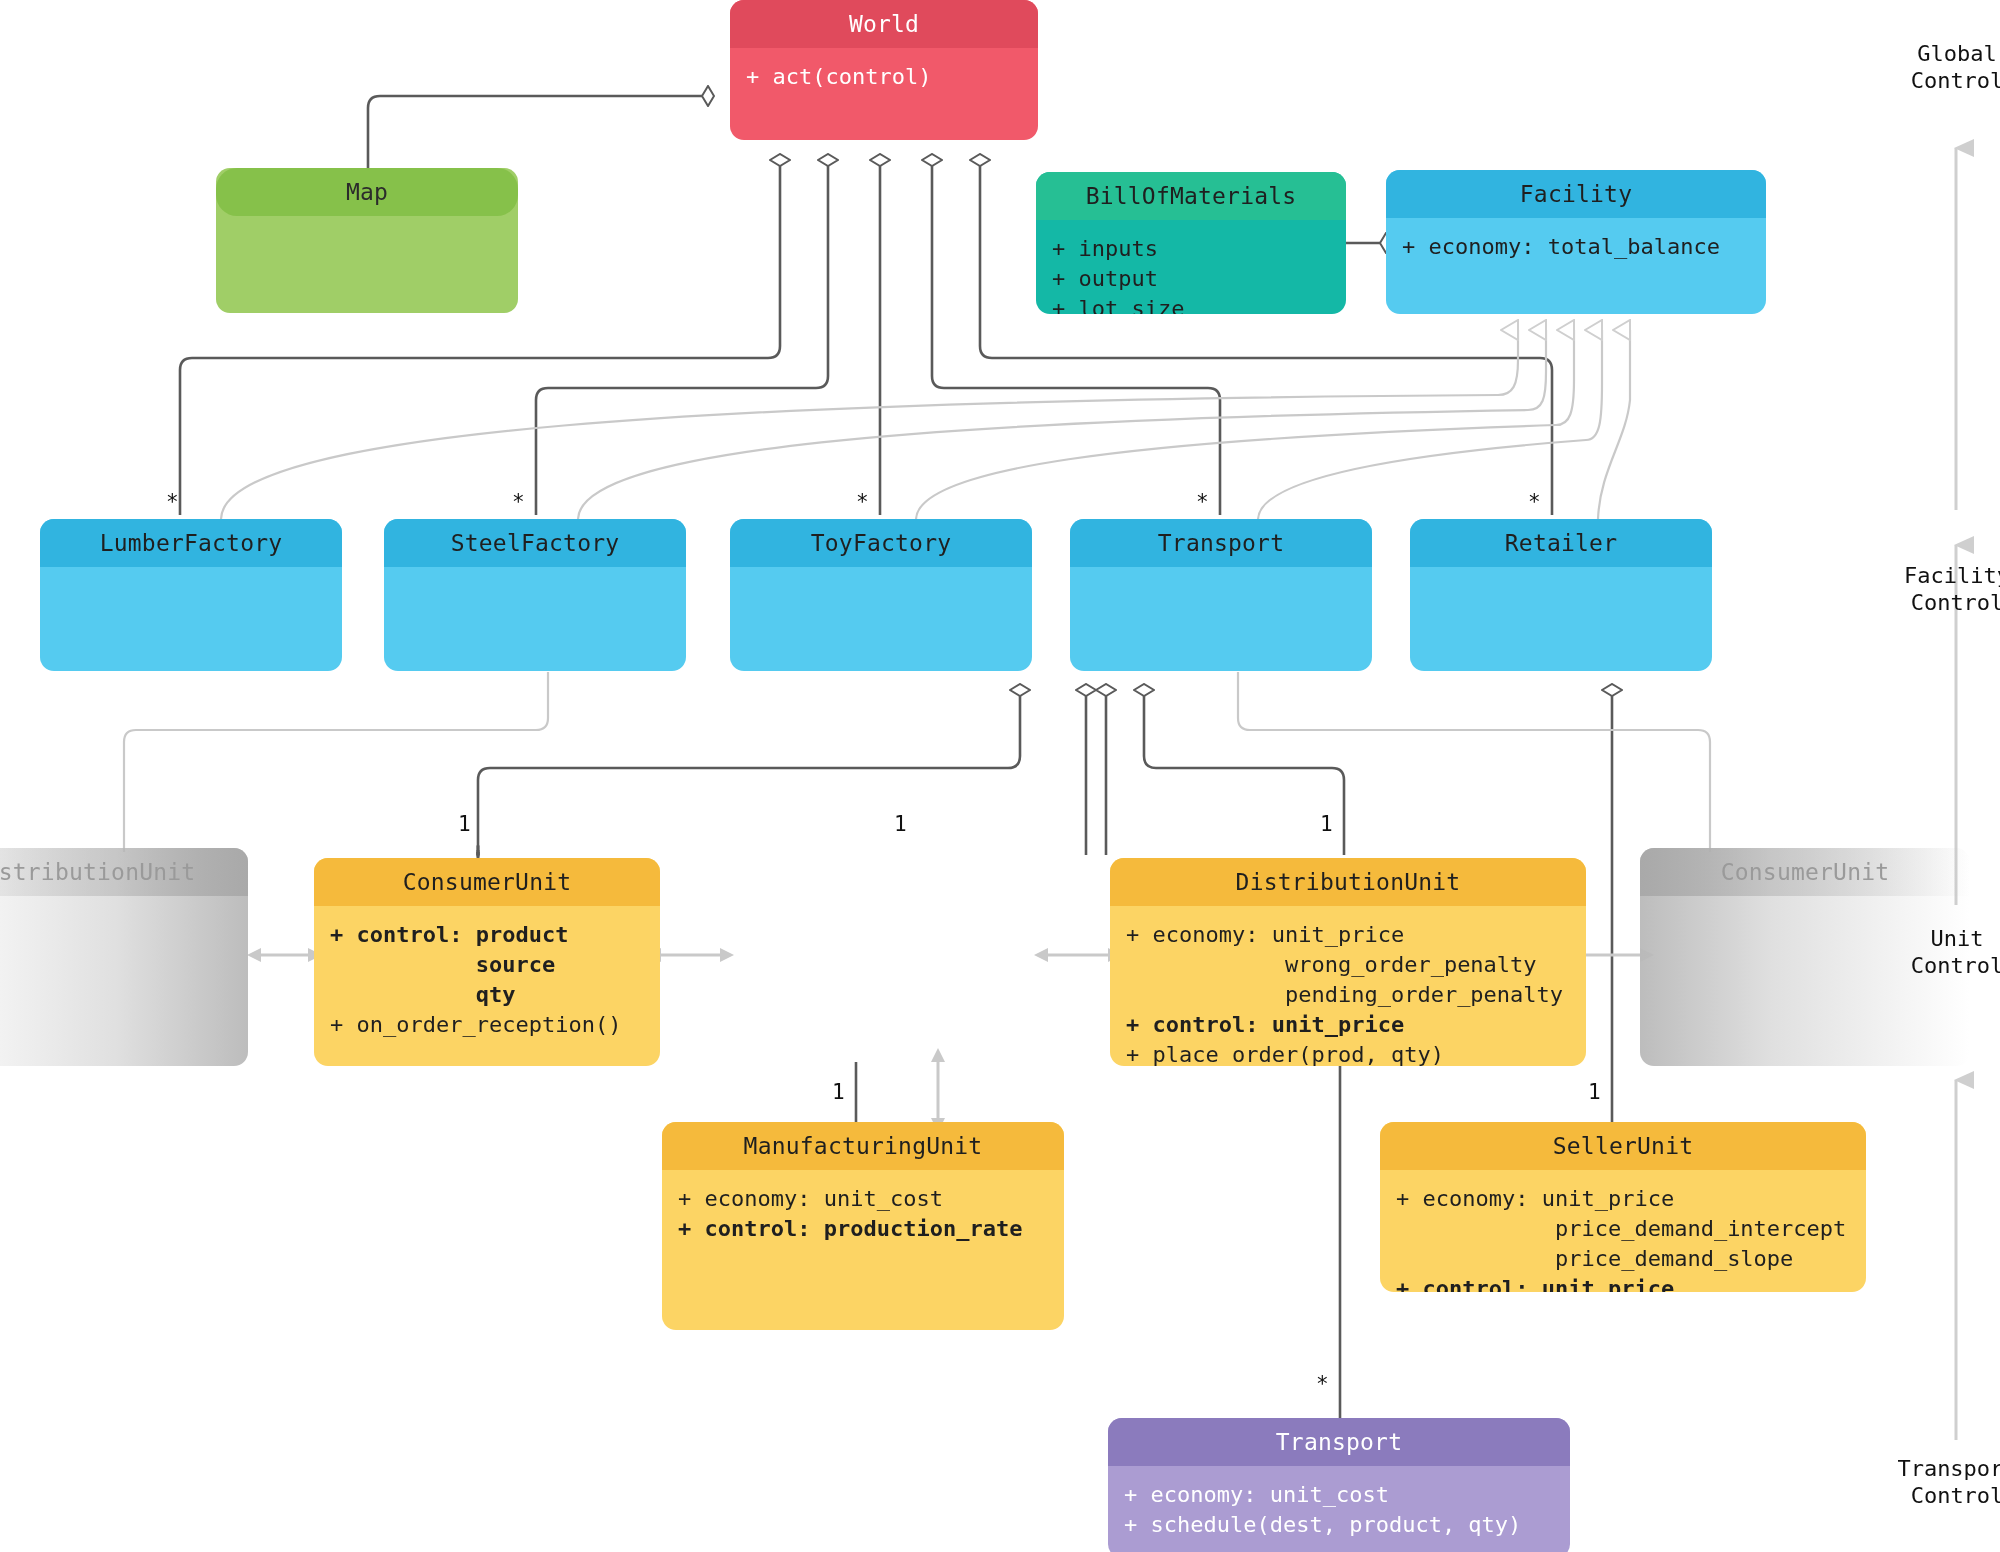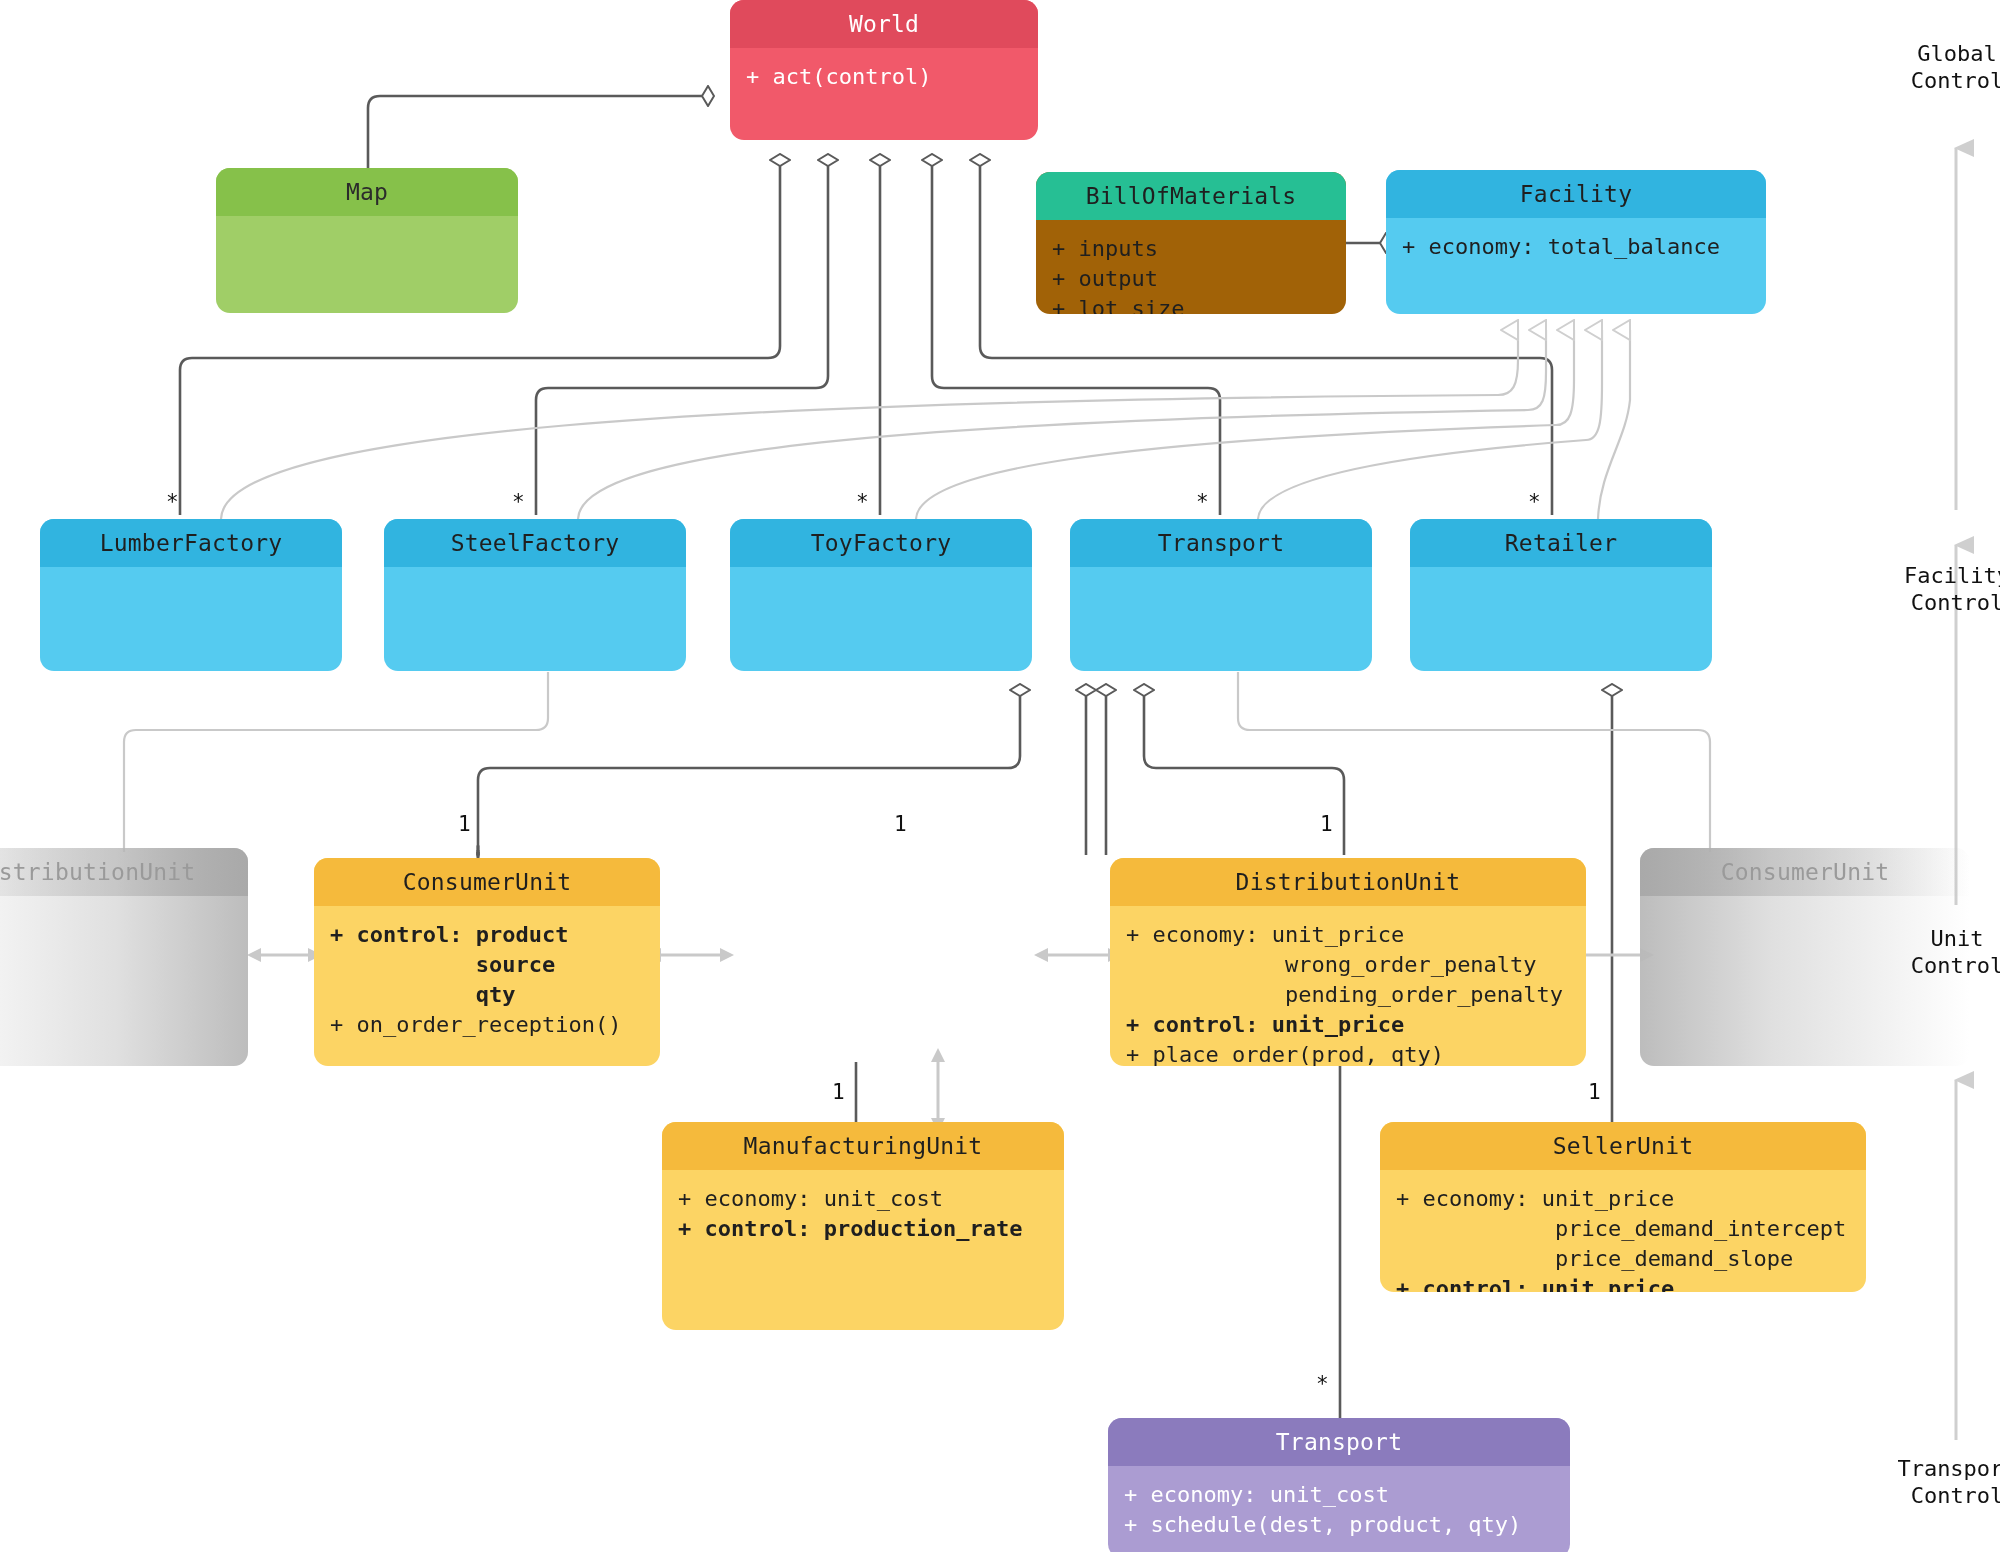--- a/index.html
+++ b/index.html
@@ -13,25 +13,25 @@
   .node .body{padding:14px 16px 10px 16px;font-size:22px;line-height:30px;white-space:pre;}
 
   
   .n-world{background:#f1596a;}
   .n-world .hdr{background:#e04a5c;color:#ffffff;}
   .n-world .body{color:#ffffff;}
 
   
   .n-map{background:#a0ce67;}
   .n-map .hdr{background:#86c councils;}
-  .n-map .hdr{background:#86c14a;color:#2b2b2b;}
+  .n-map .hdr{background:#86c14a;color:#2b2b2b;border-radius:21px;}
   .n-map .body{color:#2b2b2b;}
 
   
-  .n-bom{background:#a16207;}
+  .n-bom{background:#14b8a6;}
   .n-bom .hdr{background:#26bf94;color:#1f1f1f;}
   .n-bom .body{color:#1f1f1f;}
 
   
   .n-blue{background:#55cbf0;}
   .n-blue .hdr{background:#31b4e0;color:#1f1f1f;}
   .n-blue .body{color:#1f1f1f;}
 
   
   .n-yellow{background:#fcd464;}

